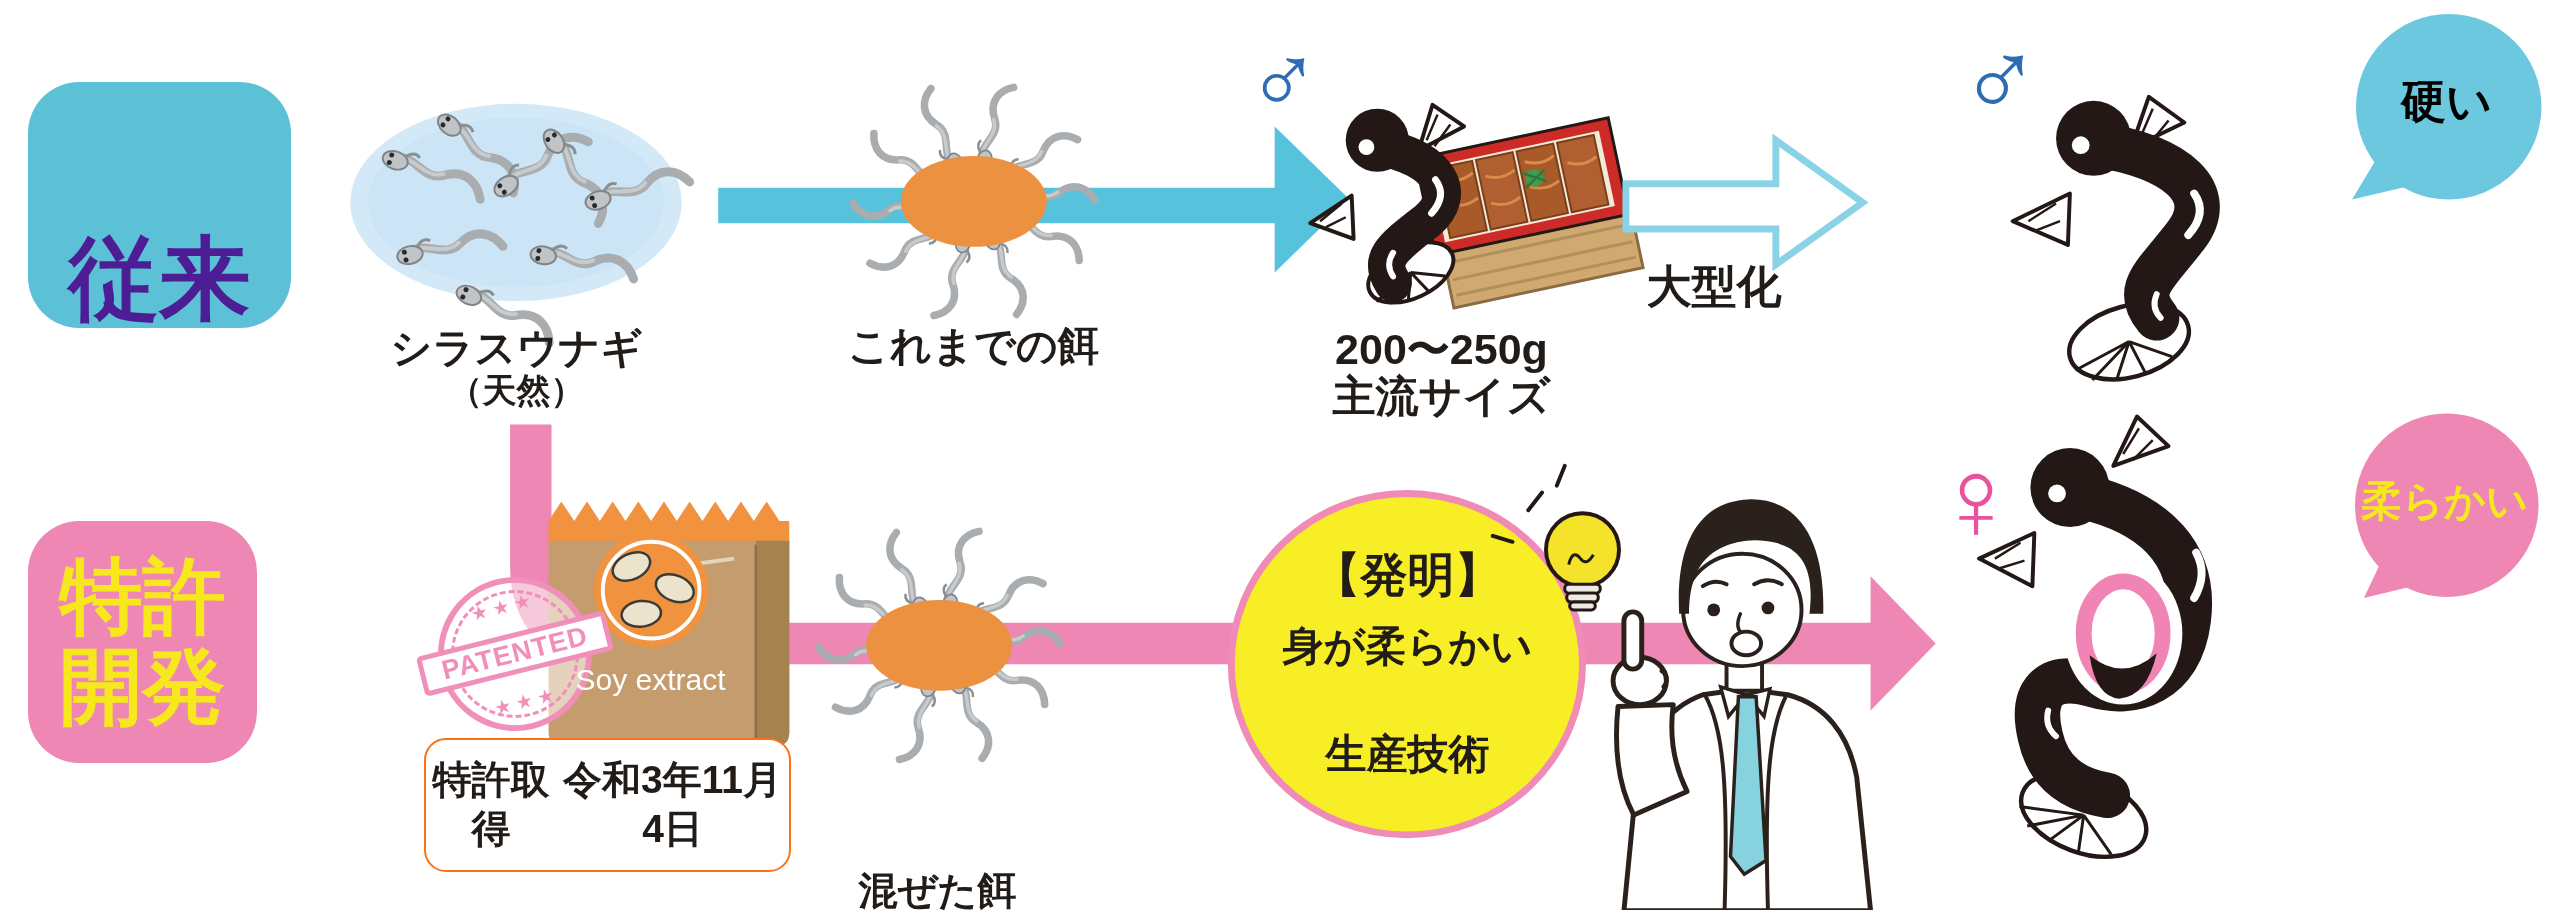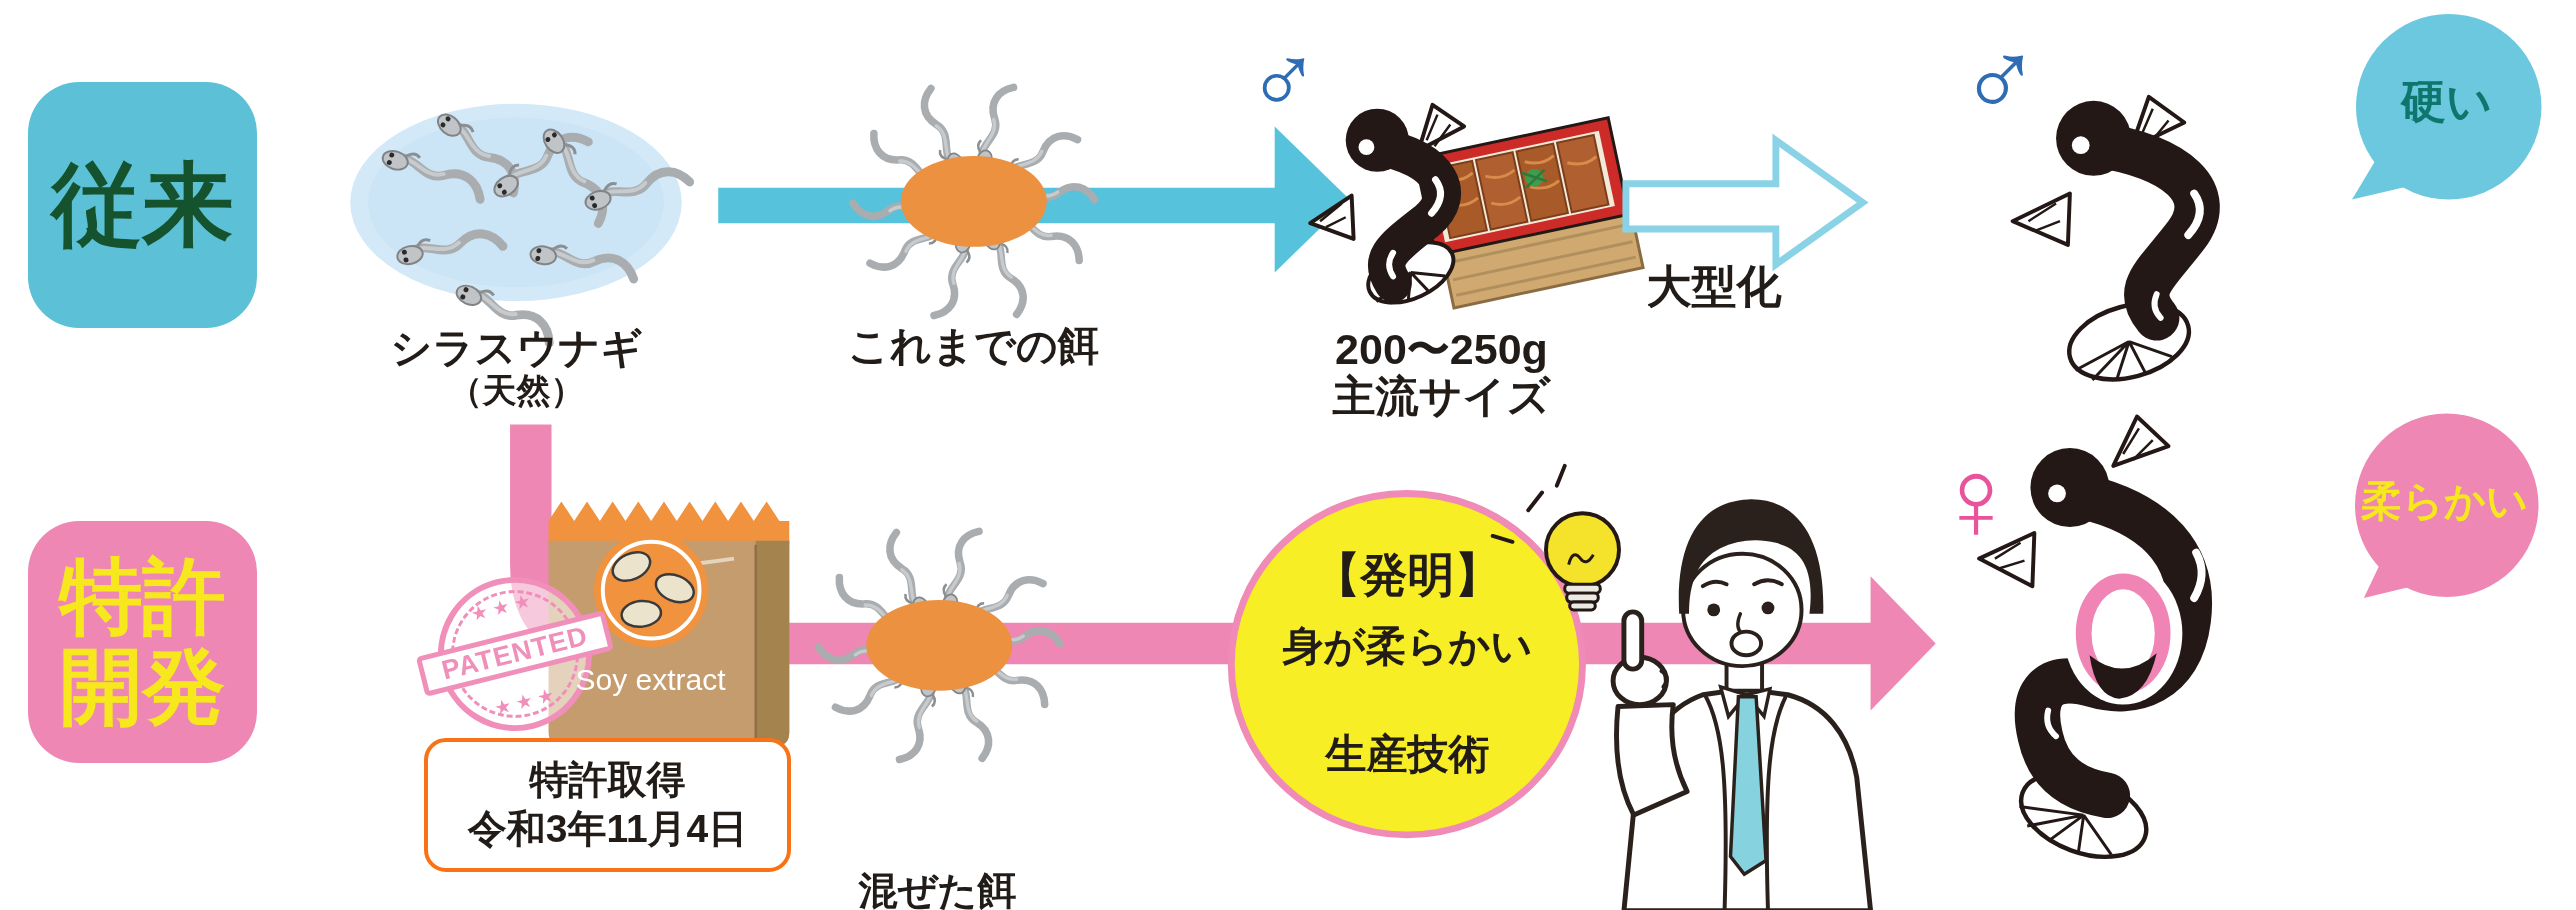--- a/index.html
+++ b/index.html
@@ -5,28 +5,28 @@
   html,body{margin:0;padding:0;background:#ffffff;}
   .stage{
     position:relative;width:2576px;height:911px;background:#ffffff;overflow:hidden;
     font-family:"Liberation Sans","DejaVu Sans",sans-serif;
   }
   .art{position:absolute;left:0;top:0;width:2576px;height:911px;}
   .txt{position:absolute;color:#221c18;font-weight:bold;text-align:center;line-height:1.1;white-space:nowrap;}
   .rowbox{position:absolute;display:flex;align-items:center;justify-content:center;
     border-radius:51px;text-align:center;font-weight:bold;}
   .rowbox .inner{line-height:1.08;}
-  .box-conventional{left:28px;top:82px;width:229px;height:246px;background:#5cc0d6;color:#14532d;font-size:91px;}
+  .box-conventional{left:28px;top:82px;width:263px;height:246px;background:#5cc0d6;color:#4c1d95;font-size:91px;align-items:flex-end;}
   .box-patent{left:28px;top:521px;width:229px;height:242px;background:#ee87b4;color:#f7e81e;font-size:83px;}
   .male{color:#2e6cb3;}
   .female{color:#e8539b;}
   .patentbox{
     position:absolute;left:424px;top:738px;width:367px;height:134px;background:#ffffff;
-    border:4px solid #f97316;border-radius:22px;box-sizing:border-box;
-    display:flex;flex-direction:column;align-items:center;justify-content:center;
+    border:2px solid #f97316;border-radius:22px;box-sizing:border-box;
+    display:flex;flex-direction:row;align-items:center;justify-content:center;
     font-weight:bold;font-size:39px;line-height:1.25;color:#221c18;text-align:center;
   }
   
   .stamp{position:absolute;left:438px;top:577px;width:154px;height:154px;transform:rotate(-14deg);}
   .stamp .ring{position:absolute;left:0;top:0;right:0;bottom:0;border:6px solid #f08fb9;border-radius:50%;background:rgba(255,255,255,0.55);}
   .stamp .ring-inner{position:absolute;left:13px;top:13px;right:13px;bottom:13px;border:3px dashed #f08fb9;border-radius:50%;}
   .stamp .banner{position:absolute;left:-20px;right:-20px;top:56px;height:41px;background:#ffffff;
     border:5px solid #f08fb9;border-radius:5px;box-sizing:border-box;
     display:flex;align-items:center;justify-content:center;
     color:#f08fb9;font-weight:bold;font-size:27px;letter-spacing:1px;}
@@ -270,21 +270,21 @@
   </div>
 
   <div class="txt" style="left:319px;top:326px;width:395px;font-size:41px;">シラスウナギ</div>
   <div class="txt" style="left:319px;top:372px;width:395px;font-size:34px;">（天然）</div>
   <div class="txt" style="left:776px;top:324px;width:395px;font-size:41px;">これまでの餌</div>
   <div class="txt male" style="left:1229px;top:22px;width:109px;font-size:99px;">♂</div>
   <div class="txt" style="left:1244px;top:326px;width:395px;font-size:43px;">200〜250g</div>
   <div class="txt" style="left:1244px;top:373px;width:395px;font-size:43px;">主流サイズ</div>
   <div class="txt" style="left:1566px;top:262px;width:296px;font-size:45px;">大型化</div>
   <div class="txt male" style="left:1936px;top:14px;width:128px;font-size:110px;">♂</div>
-  <div class="txt" style="left:2348px;top:77px;width:197px;font-size:45px;color:#0f766e;">硬い</div>
+  <div class="txt" style="left:2348px;top:77px;width:197px;font-size:45px;color:#000000;">硬い</div>
 
   <div class="stamp">
     <div class="ring"></div>
     <div class="ring-inner"></div>
     <div class="stars top">★★★</div>
     <div class="banner">PATENTED</div>
     <div class="stars bottom">★★★</div>
   </div>
 
   <div class="txt" style="left:552px;top:663px;width:197px;font-size:30px;color:#ffffff;font-weight:normal;">Soy extract</div>

